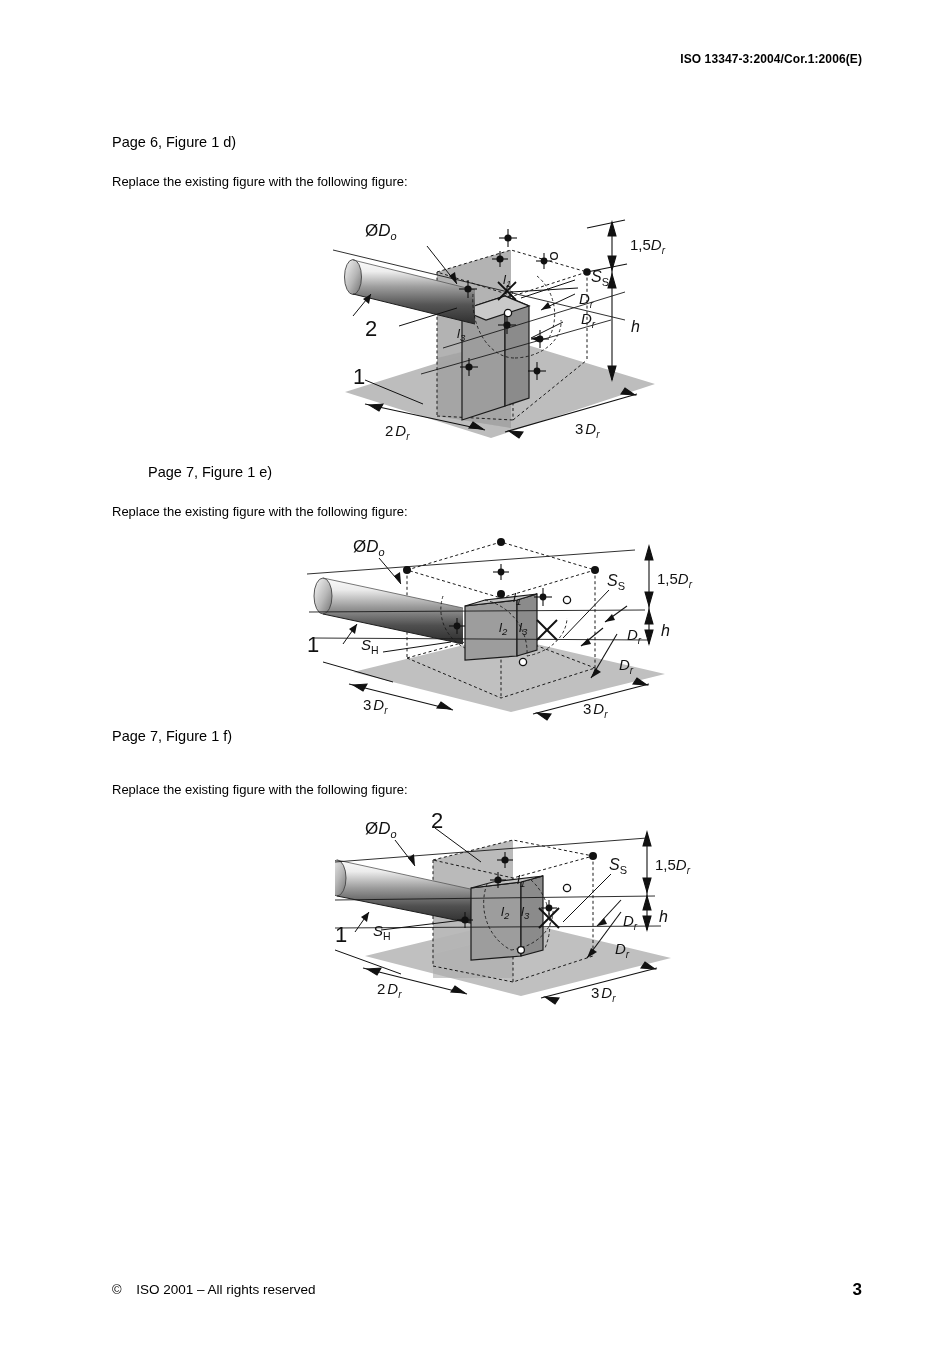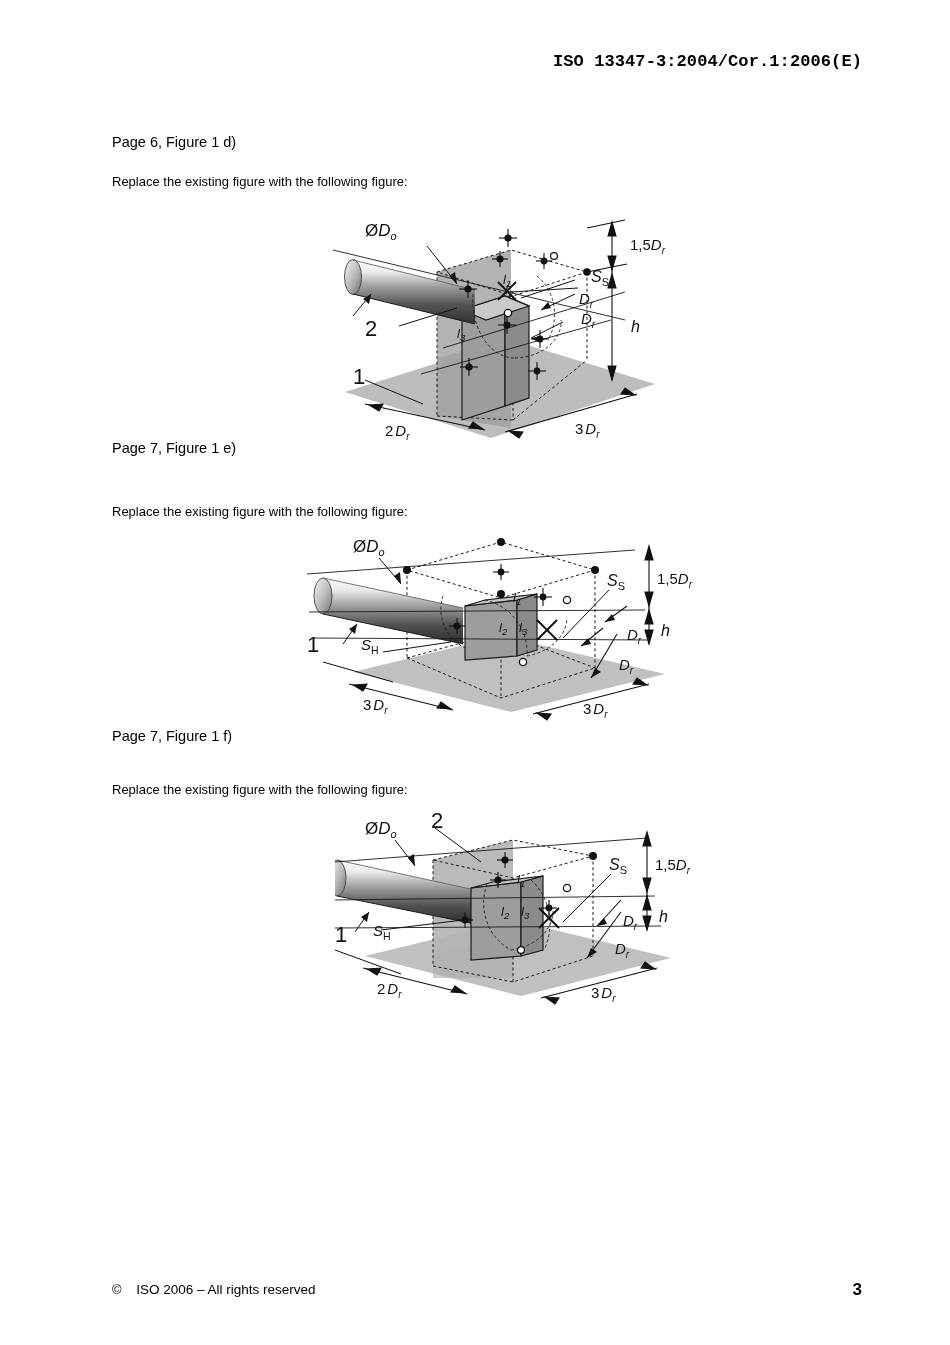--- a/index.html
+++ b/index.html
@@ -8,21 +8,21 @@
     background: #ffffff;
     font-family: "Liberation Sans", sans-serif;
     color: #000000;
     overflow: hidden;
   }
   .page { position: relative; width: 950px; height: 1345px; }
 
   
   .header {
     position: absolute; top: 52px; right: 88px;
-    font-size: 17px; font-weight: bold; letter-spacing: .1px; font-family: Liberation Mono, monospace;
+    font-size: 12px; font-weight: bold; letter-spacing: .1px;
   }
 
   
   .sec-title {
     position: absolute; left: 112px;
     font-size: 14.5px; 
   }
   .sec-body {
     position: absolute; left: 112px;
     font-size: 13px;
@@ -215,21 +215,21 @@
         <text x="60" y="238" font-size="15">
           2<tspan font-style="italic" dx="2">D</tspan><tspan font-size="10" dy="4" font-style="italic">r</tspan>
         </text>
         <text x="250" y="236" font-size="15">
           3<tspan font-style="italic" dx="2">D</tspan><tspan font-size="10" dy="4" font-style="italic">r</tspan>
         </text>
       </g>
     </svg>
   </div>
 
-  <div class="sec-title" style="top:440px;">Page 7, Figure 1 e)</div>
+  <div class="sec-title" style="top:464px;margin-left:36px;">Page 7, Figure 1 e)</div>
   <div class="sec-body" style="top:504px;">Replace the existing figure with the following figure:</div>
 
   <div class="figure" style="left:305px; top:528px;">
     <svg width="400" height="202" viewBox="0 0 400 202">
       <defs>
         <linearGradient id="ductGradE" x1="0" y1="0" x2="0" y2="1">
           <stop offset="0%" stop-color="#fbfbfb"></stop>
           <stop offset="18%" stop-color="#ebebeb"></stop>
           <stop offset="44%" stop-color="#9a9a9a"></stop>
           <stop offset="72%" stop-color="#4f4f4f"></stop>
@@ -530,17 +530,17 @@
         <text x="256" y="190" font-size="15">
           3<tspan font-style="italic" dx="2">D</tspan><tspan font-size="10" dy="4" font-style="italic">r</tspan>
         </text>
       </g>
     </svg>
   </div>
 
   <div class="footer-left">
     <span class="cmark">©</span>
     <span class="gap"></span>
-    <span>ISO 2006 – All rights reserved</span>
+    <span>ISO 2001 – All rights reserved</span>
   </div>
   <div class="footer-right">3</div>
 
 </div>
 
 </body></html>

